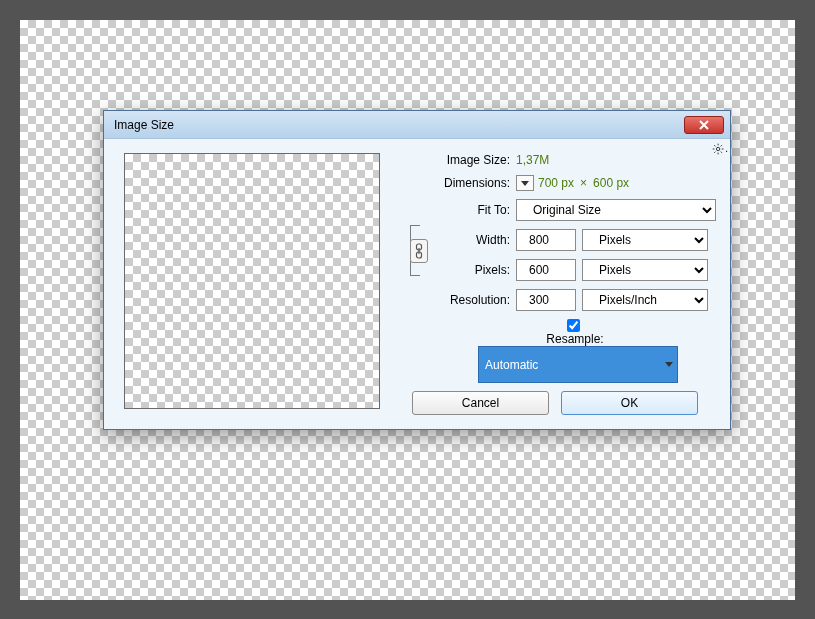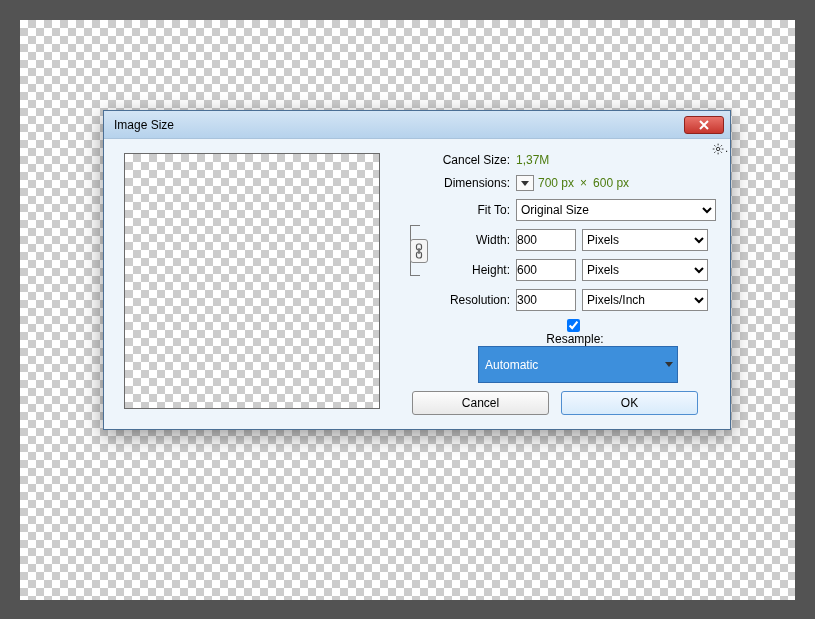--- a/index.html
+++ b/index.html
@@ -70,21 +70,21 @@
   .lbl { width: 112px; text-align: right; padding-right: 6px; color: #000; }
   .val { color: #4d7c0f; }
 
   .gear { position: absolute; right: 2px; top: 2px; width:16px;height:16px; cursor:pointer; display:flex;align-items:center;justify-content:center; }
 
   .dim-unit-btn {
     width: 18px; height: 16px; border:1px solid #8a8a8a; background:#fafafa; display:inline-flex;align-items:center;justify-content:center;margin-right:4px;cursor:pointer;
   }
 
   select, input[type=text] {
-    height: 22px; border: 1px solid #8a8a8a; background: #fff; padding: 2px 0; font-size:12px;
+    height: 22px; border: 1px solid #8a8a8a; background: #fff; padding: 2px 12px; font-size:12px;
   }
   .wide { width: 200px; }
   .num { width: 60px; margin-right:6px; }
   .unit { width: 126px; }
 
   .link-col {
     position: absolute; left: 300px; top: 84px; width: 30px; height: 55px;
     display:flex; align-items:center; justify-content:center;
   }
   .link-brackets {
@@ -145,21 +145,21 @@
           <line x1="13" y1="3" x2="11.4" y2="4.6"></line>
             <line x1="4.6" y1="11.4" x2="3" y2="13"></line>
         </g>
       </svg>
       <span style="margin-left:1px;font-size:10px;line-height:8px">.</span>
     </div>
 
     <div class="right">
 
       <div class="row">
-        <div class="lbl">Cancel Size:</div>
+        <div class="lbl">Image Size:</div>
         <div class="val">1,37M</div>
       </div>
 
       <div class="row">
         <div class="lbl">Dimensions:</div>
         <div class="dim-unit-btn">
             <div class="tri-dn"></div>
           </div>
         <span class="val">700 px</span>
         <span class="val" style="margin:0 6px">×</span>
@@ -173,21 +173,21 @@
         </select>
       </div>
 
       <div class="wh-block">
         <div class="row">
           <div class="lbl" style="width:82px">Width:</div>
           <input type="text" class="num" value="800" style="">
           <select class="unit"><option>Pixels</option></select>
         </div>
         <div class="row">
-          <div class="lbl" style="width:82px">Height:</div>
+          <div class="lbl" style="width:82px">Pixels:</div>
           <input type="text" class="num" value="600" style="">
           <select class="unit"><option>Pixels</option></select>
         </div>
       </div>
 
       <div class="row" style="margin-left:30px">
         <div class="lbl" style="width:82px">Resolution:</div>
         <input type="text" class="num" value="300" style="">
         <select class="unit"><option>Pixels/Inch</option></select>
       </div>

